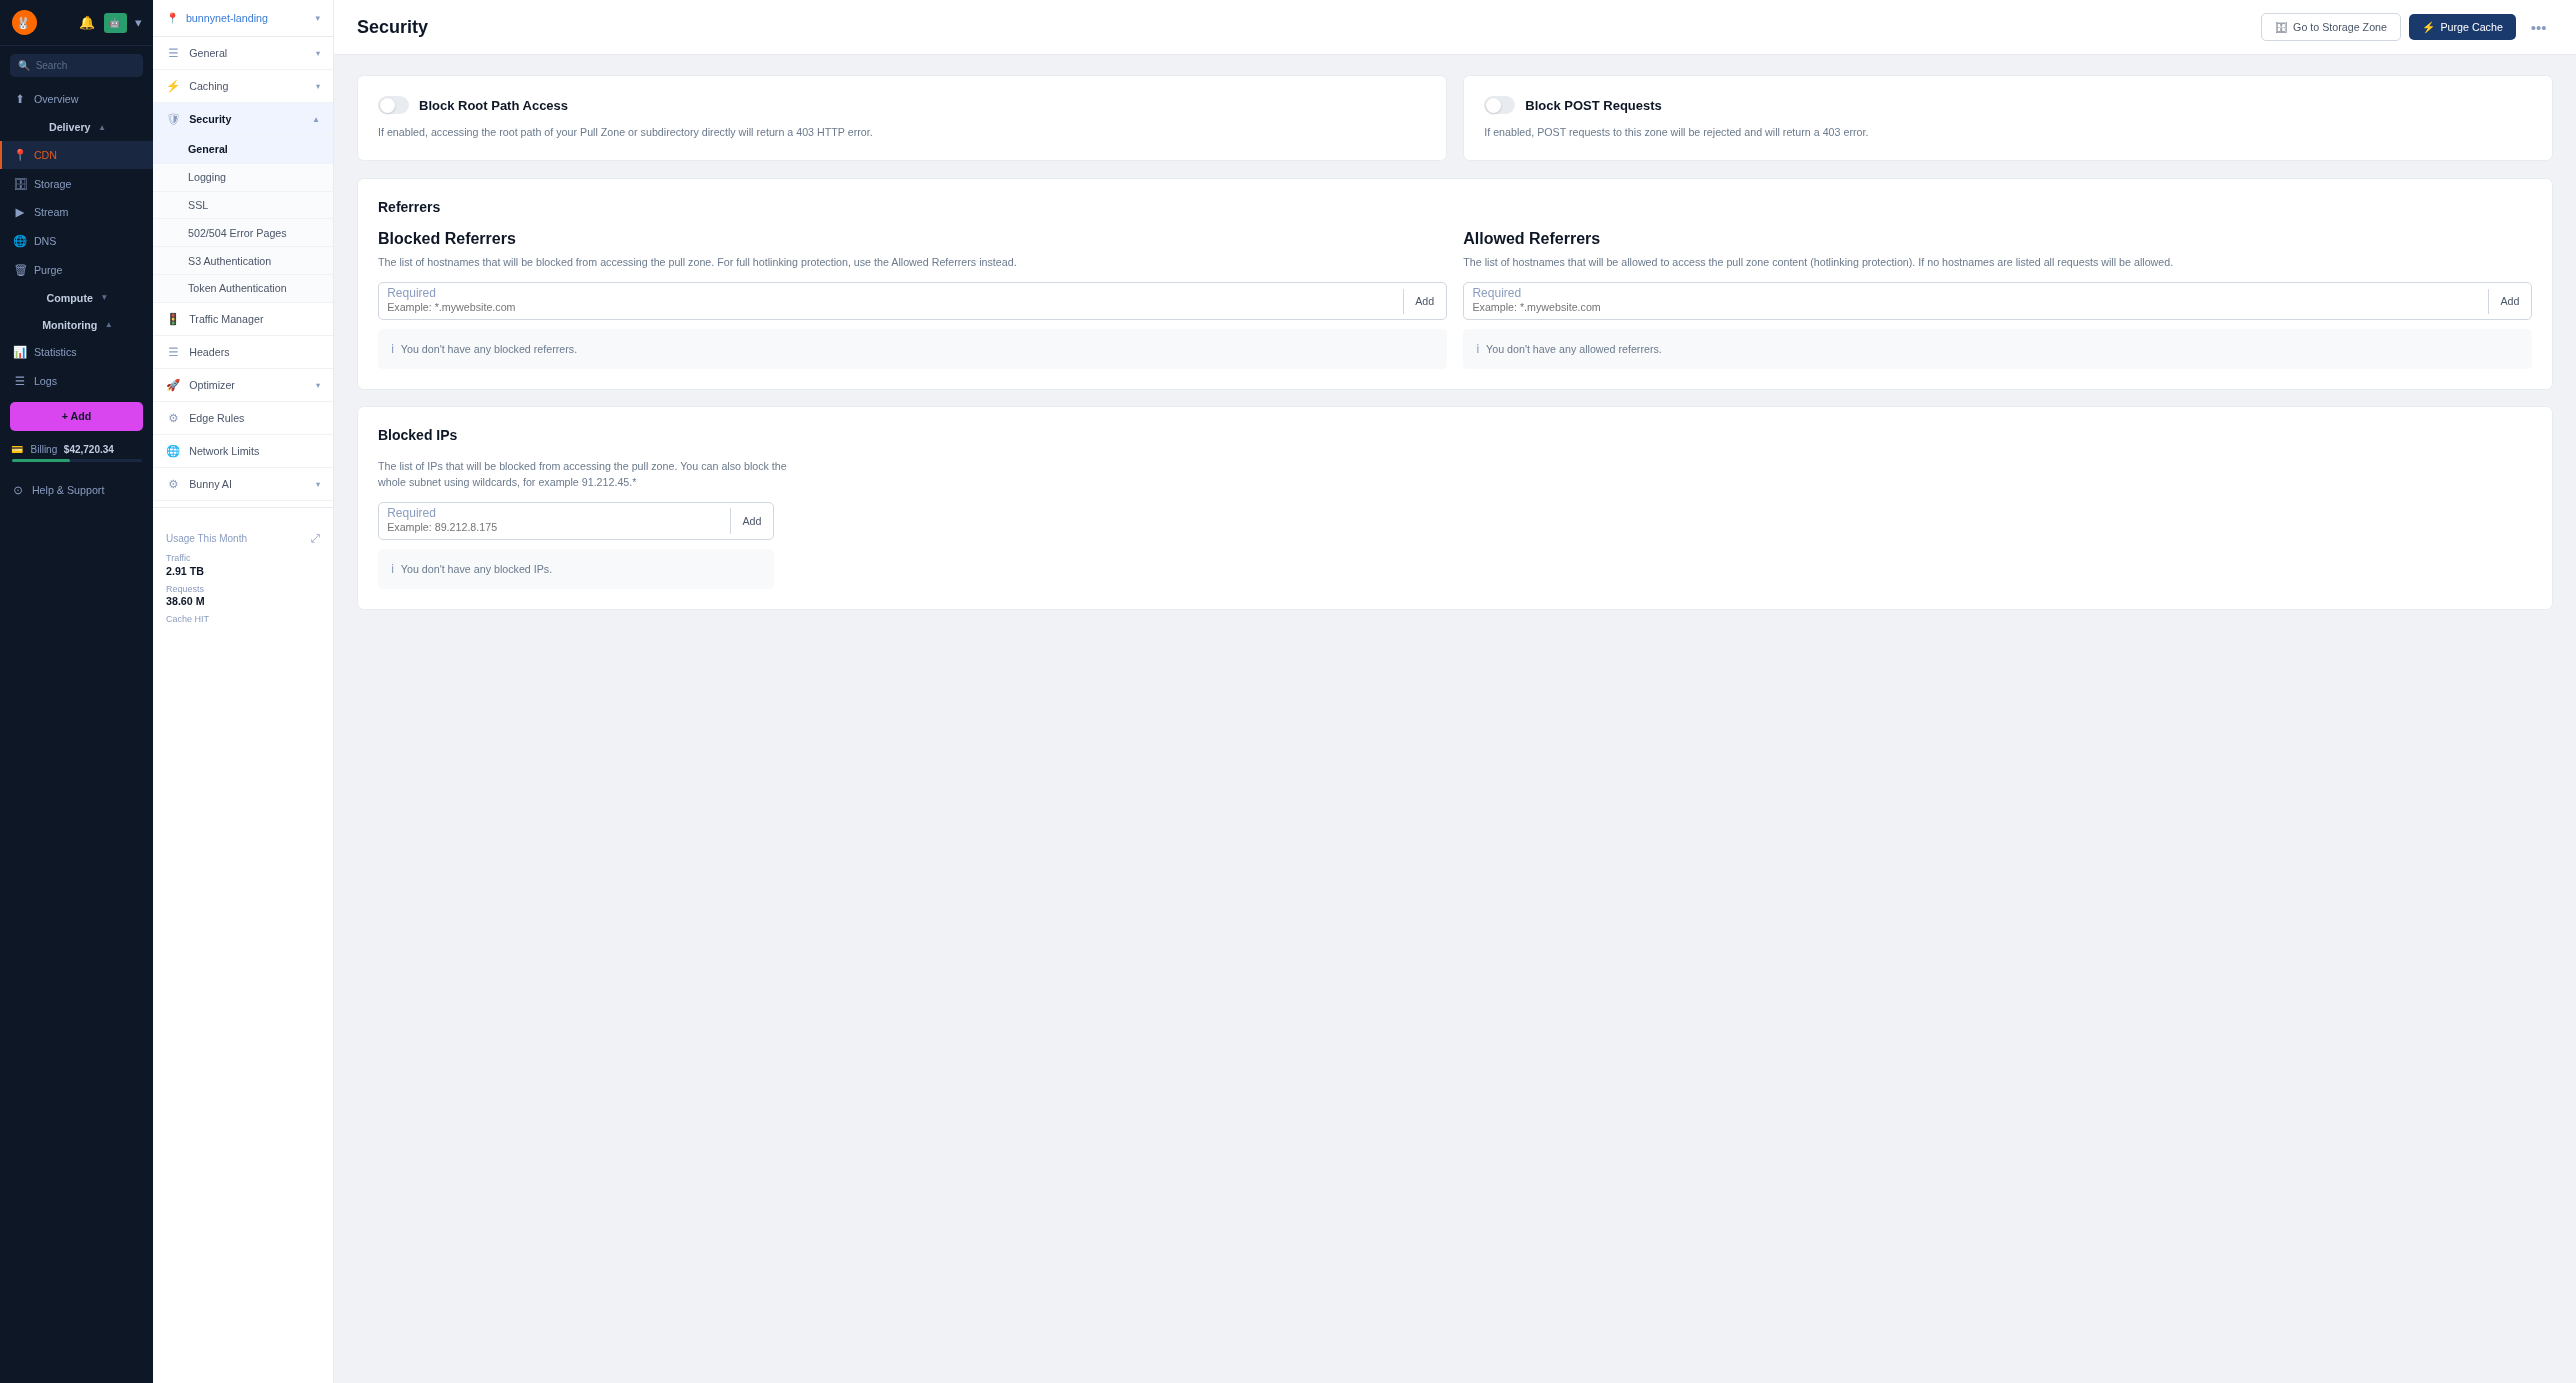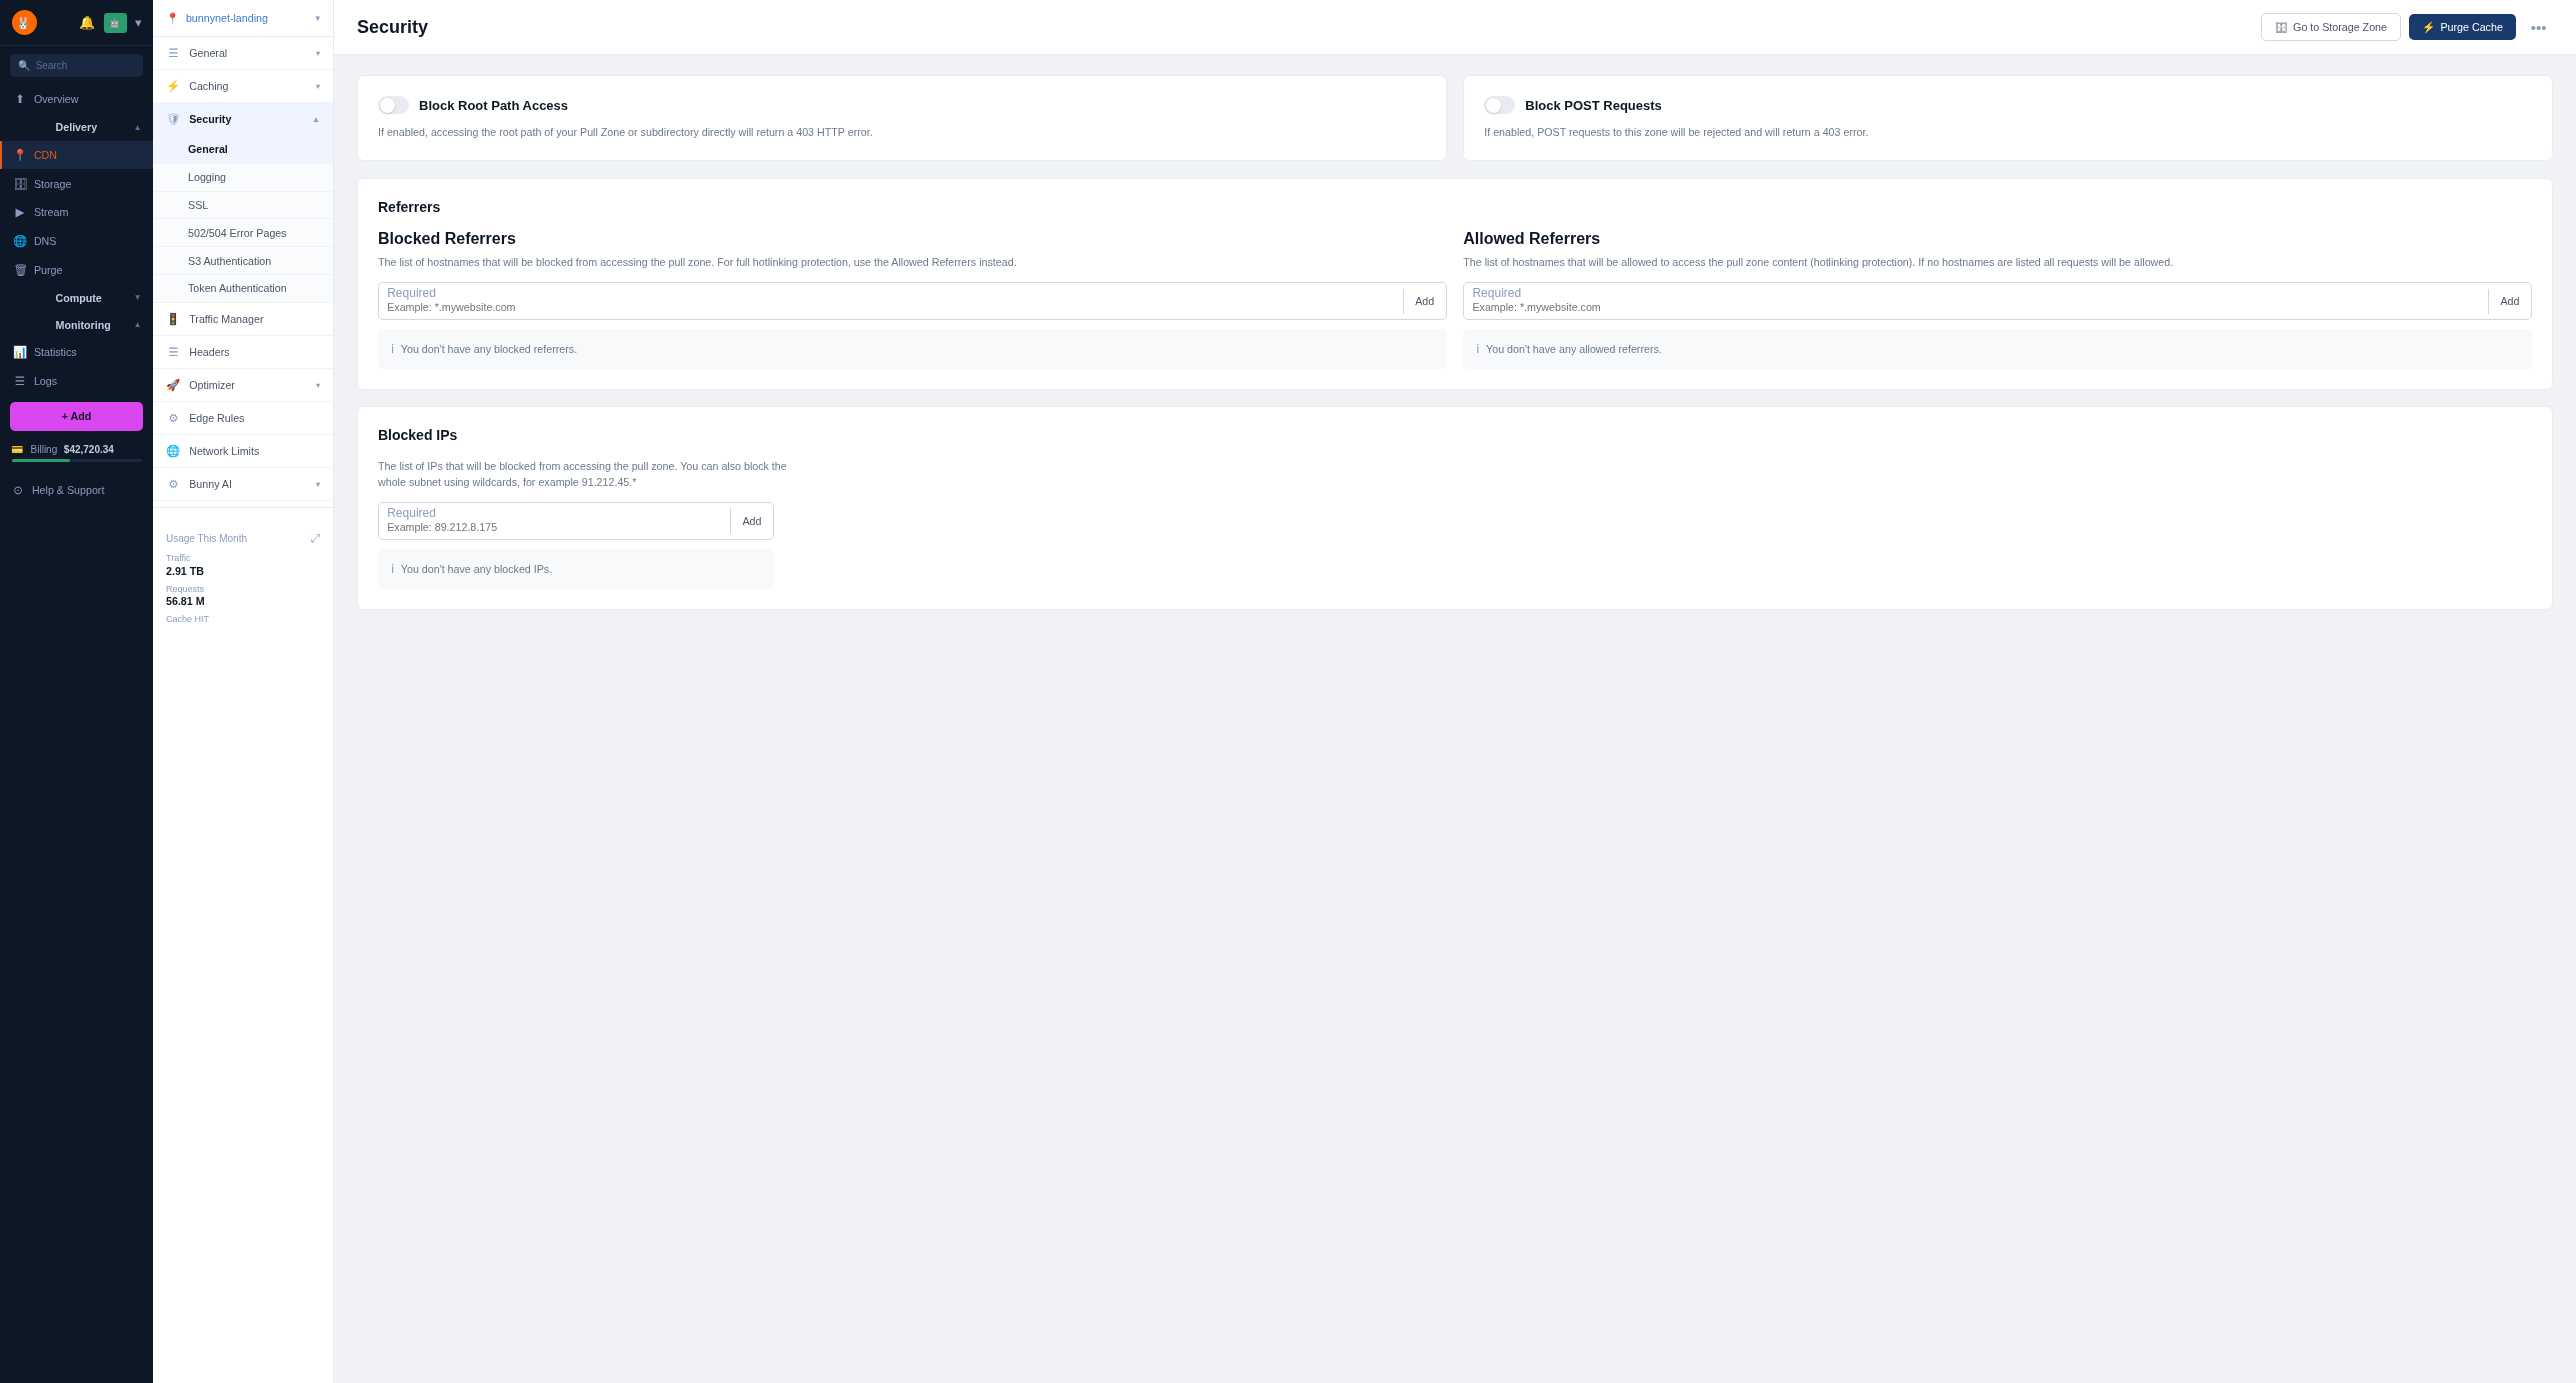--- a/index.html
+++ b/index.html
@@ -50,21 +50,21 @@
       display: flex; align-items: center;
       padding: 7.4px 11.5px;
       cursor: pointer;
       color: #8a9cc0;
       font-size: 10.7px;
       gap: 7.4px;
       border-left: 2.5px solid transparent;
       transition: background 0.15s;
     }
     .sidebar-item.active { color: #e05a1e; border-left-color: #e05a1e; background: #1a2740; }
-    .sidebar-item.section-header { font-weight: 600; color: #c0cce0; justify-content: space-between; margin-left: 42px; }
+    .sidebar-item.section-header { font-weight: 600; color: #c0cce0; justify-content: center; }
     .sidebar-item.section-header .left { display: flex; align-items: center; gap: 7.4px; }
     .sidebar-item-icon { font-size: 11.5px; width: 13px; text-align: center; }
     .sidebar-chevron { font-size: 8.2px; color: #5a6e8a; }
     .billing-section {
       padding: 6.6px 11.5px;
     }
     .billing-row { display: flex; align-items: center; gap: 6.6px; font-size: 10px; color: #8a9cc0; margin-bottom: 4.1px; }
     .billing-bar { height: 3.3px; background: #1a2740; border-radius: 1.6px; margin: 3.3px 0 6.6px; }
     .billing-bar-fill { height: 100%; background: #2a9d6e; border-radius: 1.6px; width: 45%; }
 
@@ -466,21 +466,21 @@
     <div class="usage-title-row">
       <span class="usage-title">Usage This Month</span>
       <span class="usage-expand">⤢</span>
     </div>
     <div class="usage-stat">
       <div class="usage-stat-label">Traffic</div>
       <div class="usage-stat-val">2.91 TB</div>
     </div>
     <div class="usage-stat">
       <div class="usage-stat-label">Requests</div>
-      <div class="usage-stat-val">56.81 M</div>
+      <div class="usage-stat-val">38.60 M</div>
     </div>
     <div class="usage-stat">
       <div class="usage-stat-label">Cache HIT</div>
     </div>
   </div>
 </div>
 
 <div class="main">
   <div class="main-header">
     <h1 class="main-title">Security</h1>

